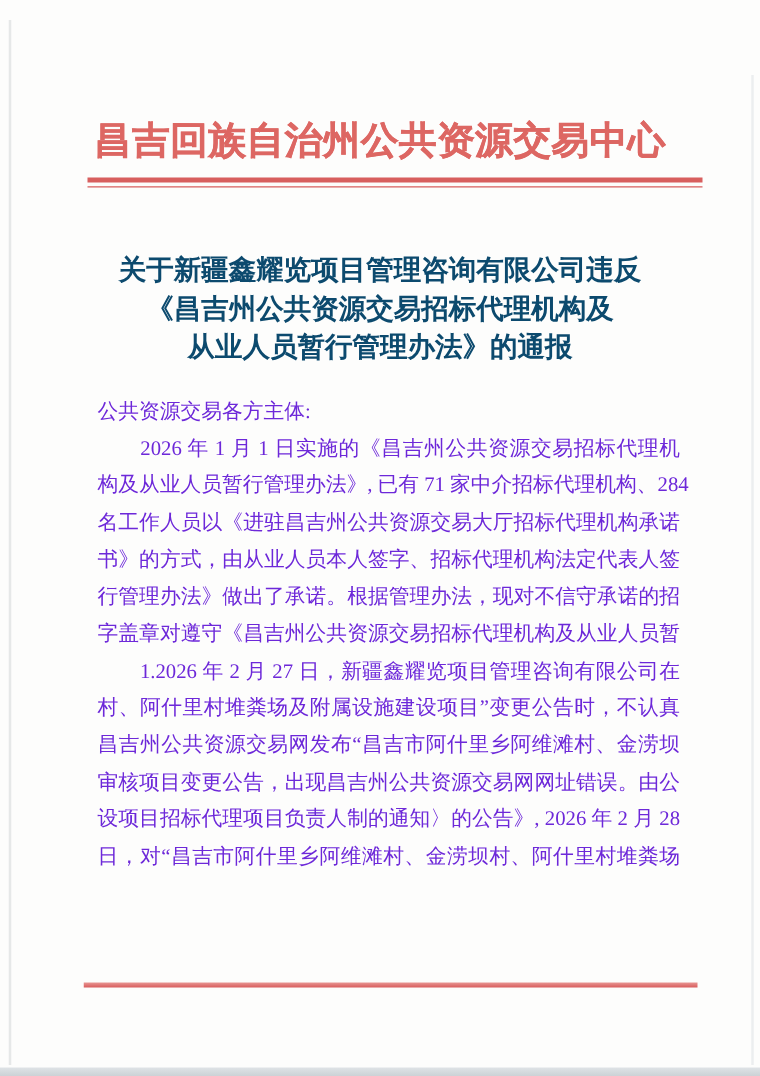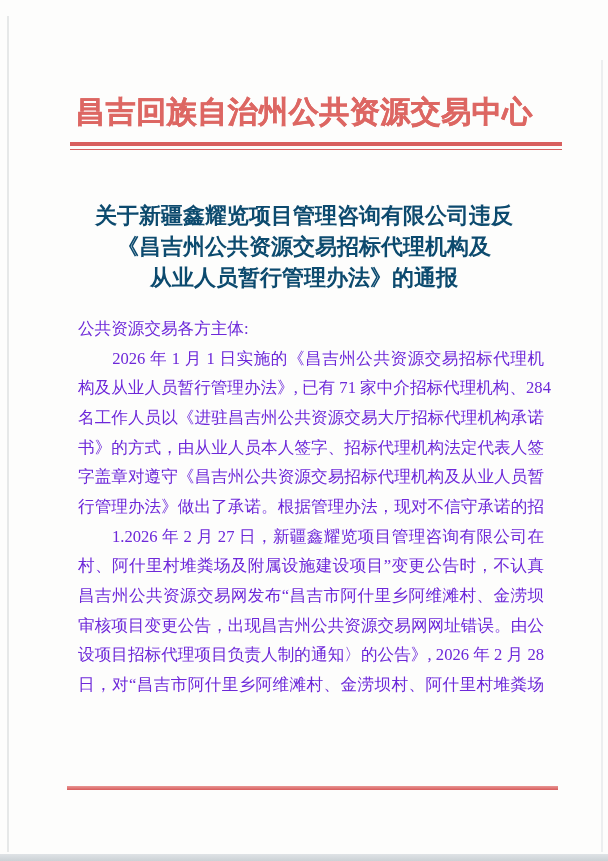--- a/index.html
+++ b/index.html
@@ -108,22 +108,22 @@
     <div>《昌吉州公共资源交易招标代理机构及</div>
     <div>从业人员暂行管理办法》的通报</div>
   </div>
 
   <div class="body-block">
     <div class="line pe">公共资源交易各方主体:</div>
     <div class="line">　　2026 年 1 月 1 日实施的《昌吉州公共资源交易招标代理机</div>
     <div class="line">构及从业人员暂行管理办法》, 已有 71 家中介招标代理机构、284</div>
     <div class="line">名工作人员以《进驻昌吉州公共资源交易大厅招标代理机构承诺</div>
     <div class="line">书》的方式，由从业人员本人签字、招标代理机构法定代表人签</div>
+    <div class="line">行管理办法》做出了承诺。根据管理办法，现对不信守承诺的招</div>
     <div class="line">字盖章对遵守《昌吉州公共资源交易招标代理机构及从业人员暂</div>
-    <div class="line">行管理办法》做出了承诺。根据管理办法，现对不信守承诺的招</div>
     <div class="line">　　1.2026 年 2 月 27 日，新疆鑫耀览项目管理咨询有限公司在</div>
     <div class="line">村、阿什里村堆粪场及附属设施建设项目”变更公告时，不认真</div>
     <div class="line">昌吉州公共资源交易网发布“昌吉市阿什里乡阿维滩村、金涝坝</div>
     <div class="line">审核项目变更公告，出现昌吉州公共资源交易网网址错误。由公</div>
     <div class="line">设项目招标代理项目负责人制的通知〉的公告》, 2026 年 2 月 28</div>
     <div class="line">日，对“昌吉市阿什里乡阿维滩村、金涝坝村、阿什里村堆粪场</div>
   </div>
 
   <div class="closing-rule"></div>
 

